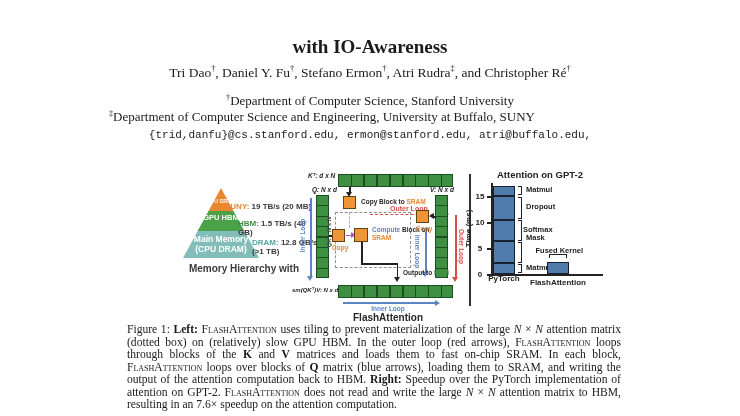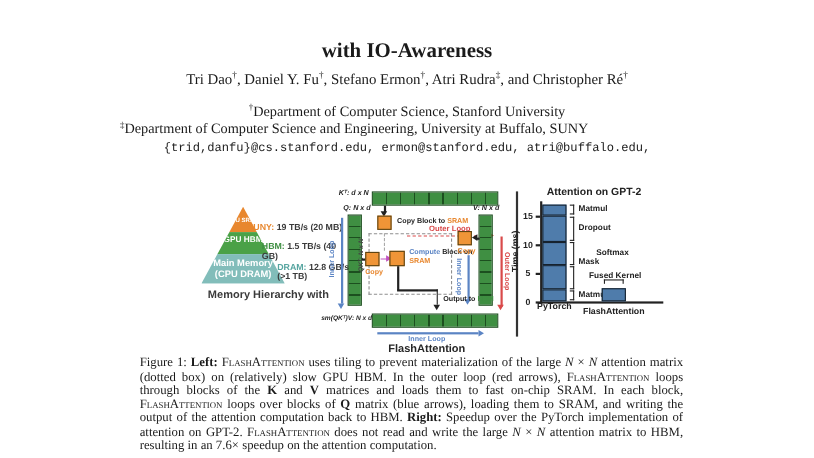--- a/index.html
+++ b/index.html
@@ -174,21 +174,21 @@
         <div class="ticklabel" style="left: -2px; top: 25.5px; width: 14px;">15</div>
         <div class="ylabel" style="left: -37px; top: 58px;">Time (ms)</div>
         <div class="seg" style="left: 18px; top: 97.08px; width: 22px; height: 10.92px; background: rgb(79, 124, 171);"></div>
         <div class="bracket-r" style="left: 43px; top: 97.58px; height: 9.92px;"></div>
         <div class="seglabel" style="left: 51px; top: 98.04px;">Matmul</div>
         <div class="seg" style="left: 18px; top: 75.24px; width: 22px; height: 21.84px; background: rgb(79, 124, 171);"></div>
         <div class="bracket-r" style="left: 43px; top: 75.74px; height: 20.84px;"></div>
         <div class="seglabel" style="left: 51px; top: 68px;">Mask</div>
         <div class="seg" style="left: 18px; top: 53.92px; width: 22px; height: 21.32px; background: rgb(79, 124, 171);"></div>
         <div class="bracket-r" style="left: 43px; top: 54.42px; height: 20.32px;"></div>
-        <div class="seglabel" style="left: 67px; top: 60.08px;">Softmax</div>
+        <div class="seglabel" style="left: 48px; top: 60.08px;">Softmax</div>
         <div class="seg" style="left: 18px; top: 30px; width: 22px; height: 23.92px; background: rgb(79, 124, 171);"></div>
         <div class="bracket-r" style="left: 43px; top: 30.5px; height: 22.92px;"></div>
         <div class="seglabel" style="left: 51px; top: 37.46px;">Dropout</div>
         <div class="seg" style="left: 18px; top: 19.6px; width: 22px; height: 10.4px; background: rgb(79, 124, 171);"></div>
         <div class="bracket-r" style="left: 43px; top: 20.1px; height: 9.4px;"></div>
         <div class="seglabel" style="left: 51px; top: 20.3px;">Matmul</div>
         <div class="xlabel" style="left: -16px; top: 108px;">PyTorch</div>
         <div class="seg" style="left: 72px; top: 96.04px; width: 22px; height: 11.96px; background: rgb(79, 124, 171);"></div>
         <div class="seglabel above" style="left: 58px; top: 69.04px; width: 50px;">Fused Kernel</div>
         <div class="bracket-t" style="left: 74px; top: 88.04px; width: 18px;"></div>

